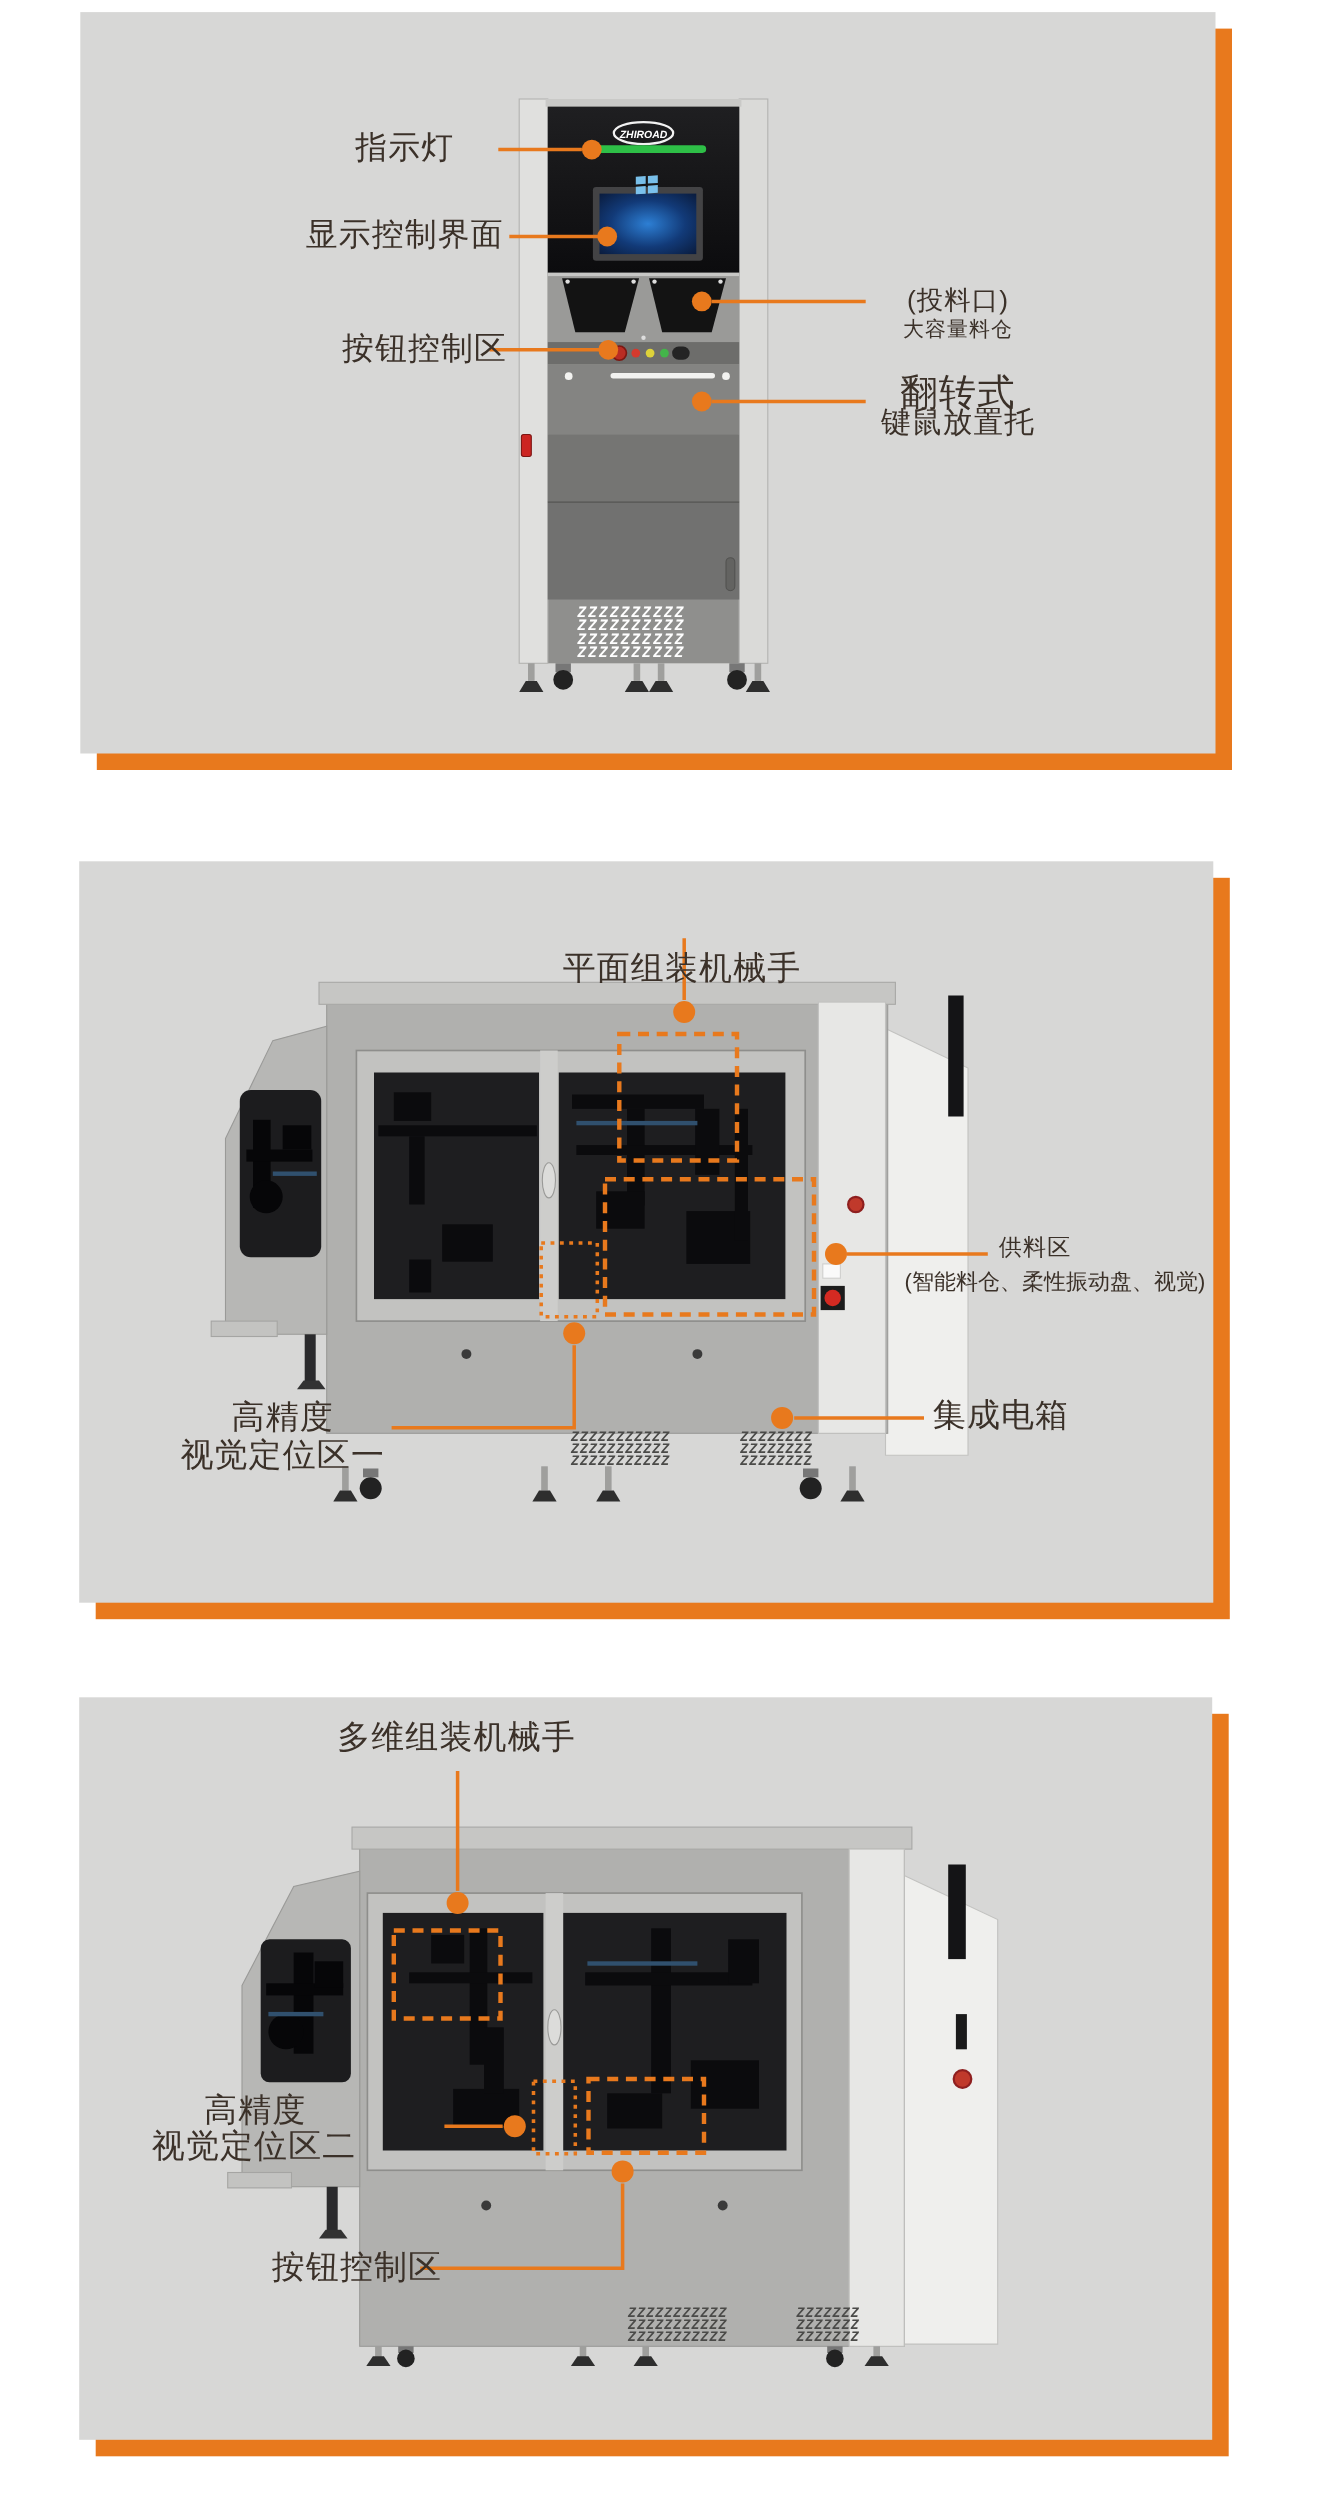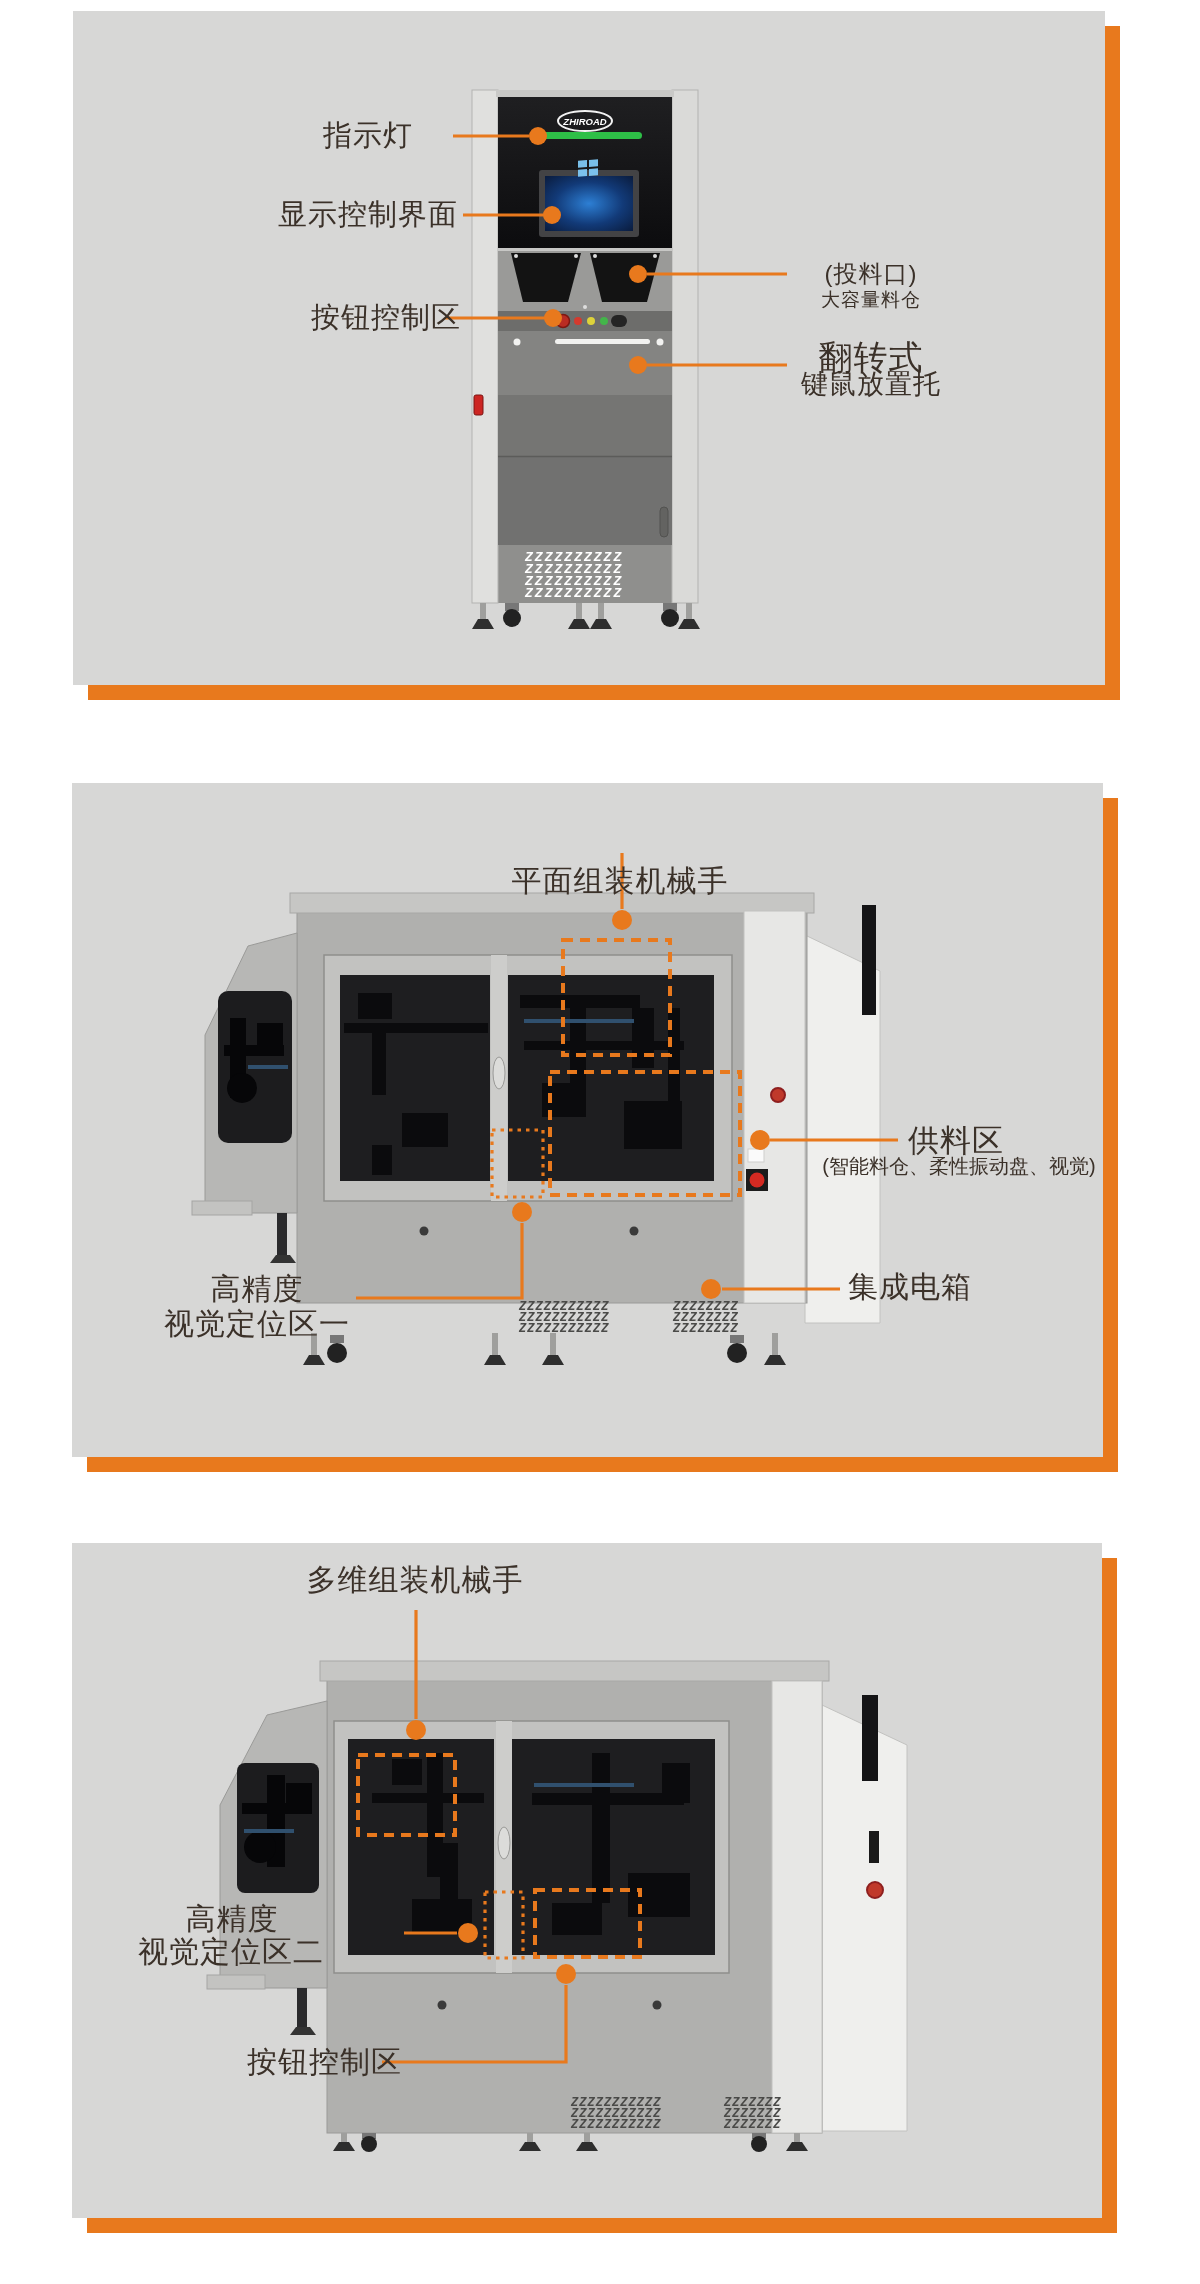--- a/index.html
+++ b/index.html
@@ -236,21 +236,21 @@
       <line x1="650" y1="506" x2="768" y2="506"></line>
     </g>
     <g fill="#e8791d">
       <circle cx="550" cy="137" r="10"></circle>
       <circle cx="450" cy="429" r="10"></circle>
       <circle cx="688" cy="357" r="10"></circle>
       <circle cx="639" cy="506" r="10"></circle>
     </g>
   </svg>
   <div class="lbl ctr" style="left:398px;top:33px;width:300px;font-size:30px;margin-top:48px;">平面组装机械手</div>
-  <div class="lbl" style="left:836px;top:340px;font-size:31px;">供料区</div>
+  <div class="lbl" style="left:836px;top:340px;font-size:21px;">供料区</div>
   <div class="lbl ctr lbl-sm" style="left:742px;top:372px;width:290px;">(智能料仓、柔性振动盘、视觉)</div>
   <div class="lbl" style="left:776px;top:487px;font-size:30px;">集成电箱</div>
   <div class="lbl ctr" style="left:110px;top:489px;width:150px;font-size:30px;">高精度</div>
   <div class="lbl ctr" style="left:92px;top:524px;width:186px;font-size:30px;">视觉定位区一</div>
 </div>
 
 <div class="panel" style="left:72px;top:1543px;width:1030px;height:675px;">
   <svg width="1030" height="675" viewBox="0 0 1030 675">
 
     <polygon points="750,162 835,202 835,588 750,588" fill="#efefed" stroke="#c2c2c0"></polygon>

